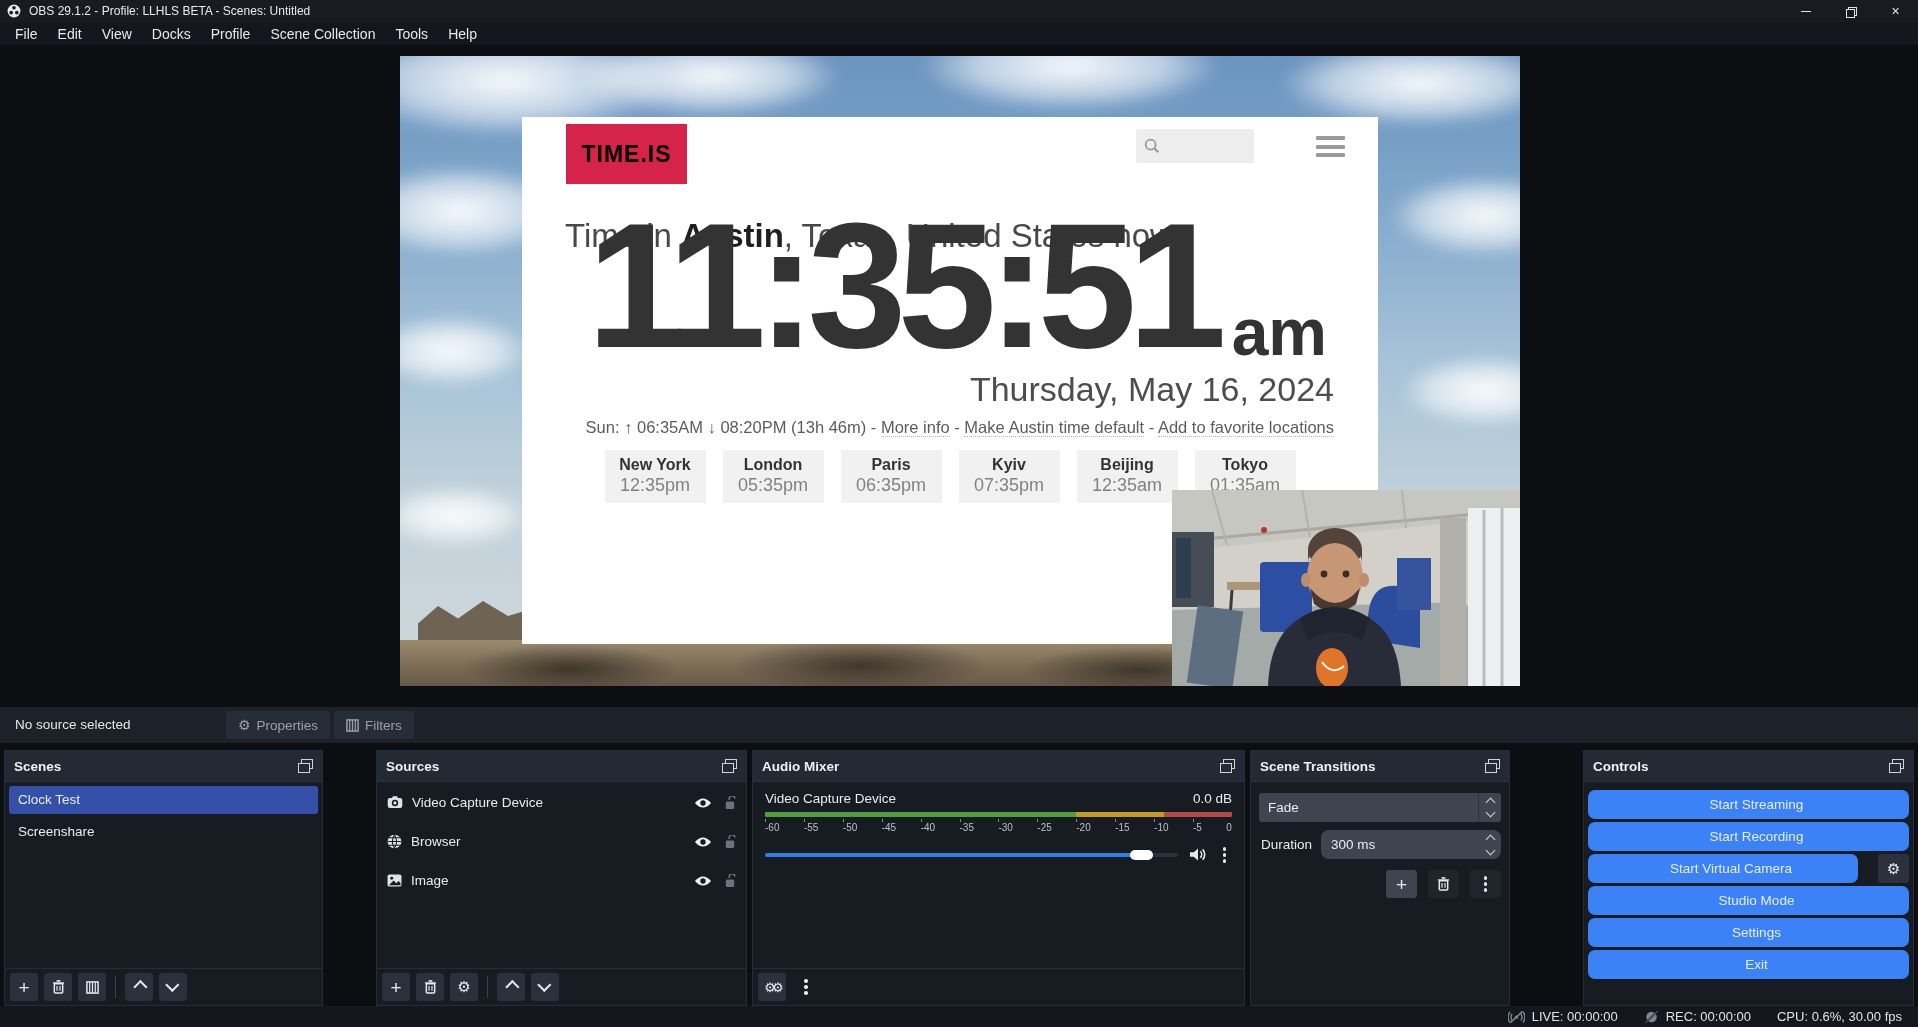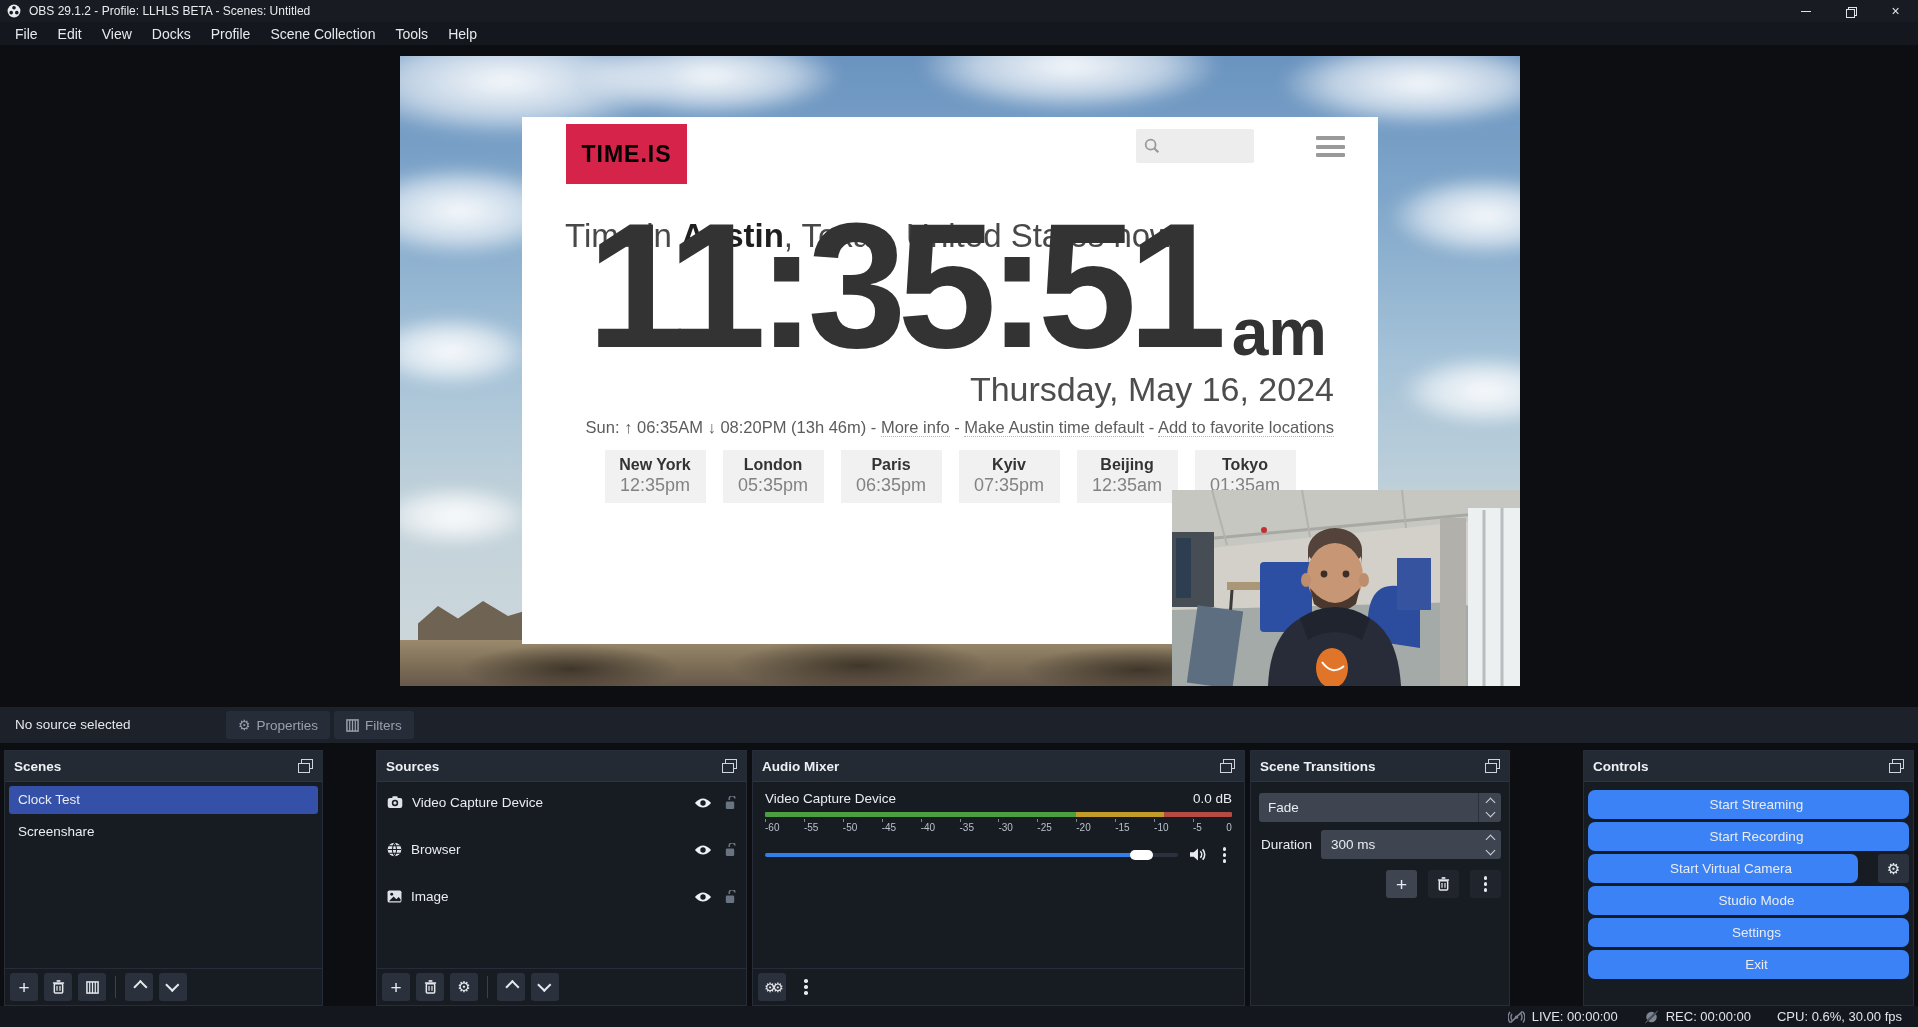--- a/index.html
+++ b/index.html
@@ -83,21 +83,21 @@
   .plus-glyph { font-size:19px; line-height:19px; font-weight:normal; }
   .chev { width:10px; height:10px; border-left:2px solid #e6e9ed; border-bottom:2px solid #e6e9ed; }
   .chev.up { transform:rotate(135deg) translate(-1px,-1px); }
   .chev.down { transform:rotate(-45deg) translate(1px,-2px); }
   
   .scene-item { margin:4px 4px 2px; height:28px; line-height:28px; padding:0 9px; border-radius:3px;
     font-size:13.5px; color:#e9ecf0; }
   .scene-item.selected { background:#3450a8; }
   
   .source-row { display:flex; align-items:center; height:29px; padding:0 10px; gap:9px;
-    font-size:13.5px; color:#e9ecf0; margin-top:18px; }
+    font-size:13.5px; color:#e9ecf0; margin-top:10px; }
   .source-row:first-child { margin-top:6px; }
   .src-label { flex:1; }
   .row-icons { display:flex; gap:12px; align-items:center; }
   
   .mix-head { display:flex; justify-content:space-between; padding:9px 12px 5px; font-size:13.5px; color:#e9ecf0; }
   .meter { margin:1px 12px 0; height:5px; border-radius:1px;
     background:linear-gradient(90deg,#4c9e41 0 66.5%, #c39b2a 66.5% 85.5%, #b44a44 85.5% 100%); }
   .tickmarks { margin:2px 12px 0; height:3px;
     background:repeating-linear-gradient(90deg,#7e8694 0 1px, transparent 1px calc(100%/12)); }
   .ticks { margin:0 12px; display:flex; justify-content:space-between; font-size:10px; color:#b9c0ca; }
@@ -110,21 +110,21 @@
   
   .combo { margin:11px 8px 0; height:29px; background:#3e4551; border-radius:3px; display:flex; align-items:stretch; }
   .combo-value { flex:1; display:flex; align-items:center; padding:0 9px; font-size:13.5px; color:#e9ecf0; }
   .combo-arrows { width:23px; border-left:1px solid #2b323d; display:flex; flex-direction:column;
     align-items:center; justify-content:center; gap:3px; }
   .tiny-chev { width:7px; height:7px; border-left:1.5px solid #cfd5dd; border-bottom:1.5px solid #cfd5dd; }
   .tiny-chev.up { transform:rotate(135deg); margin-top:3px; }
   .tiny-chev.down { transform:rotate(-45deg); margin-bottom:3px; }
   .duration-row { margin:8px 8px 0; display:flex; align-items:center; gap:9px; }
   .duration-label { font-size:13.5px; color:#e9ecf0; white-space:nowrap; padding-left:2px; }
-  .spinbox { flex:1; height:29px; background:#3e4551; border-radius:3px; position:relative;
+  .spinbox { flex:1; height:29px; background:#3e4551; border-radius:8px; position:relative;
     display:flex; align-items:center; padding:0 10px; font-size:13.5px; color:#e9ecf0; }
   .spin-arrows { position:absolute; right:7px; top:0; bottom:0; display:flex; flex-direction:column;
     justify-content:center; gap:4px; }
   .trans-buttons { margin:11px 8px 0; display:flex; justify-content:flex-end; gap:11px; }
   .trans-btn { width:31px; height:28px; border-radius:3px; display:flex; align-items:center; justify-content:center; color:#e6e9ed; }
   .trans-btn.light { background:#3e4551; }
   .trans-btn.dark { background:#20252d; }
   
   .controls-body { padding:5px 4px; }
   .ctl-btn { height:29px; margin:3px 0; background:#3b82f6; border-radius:7px;

